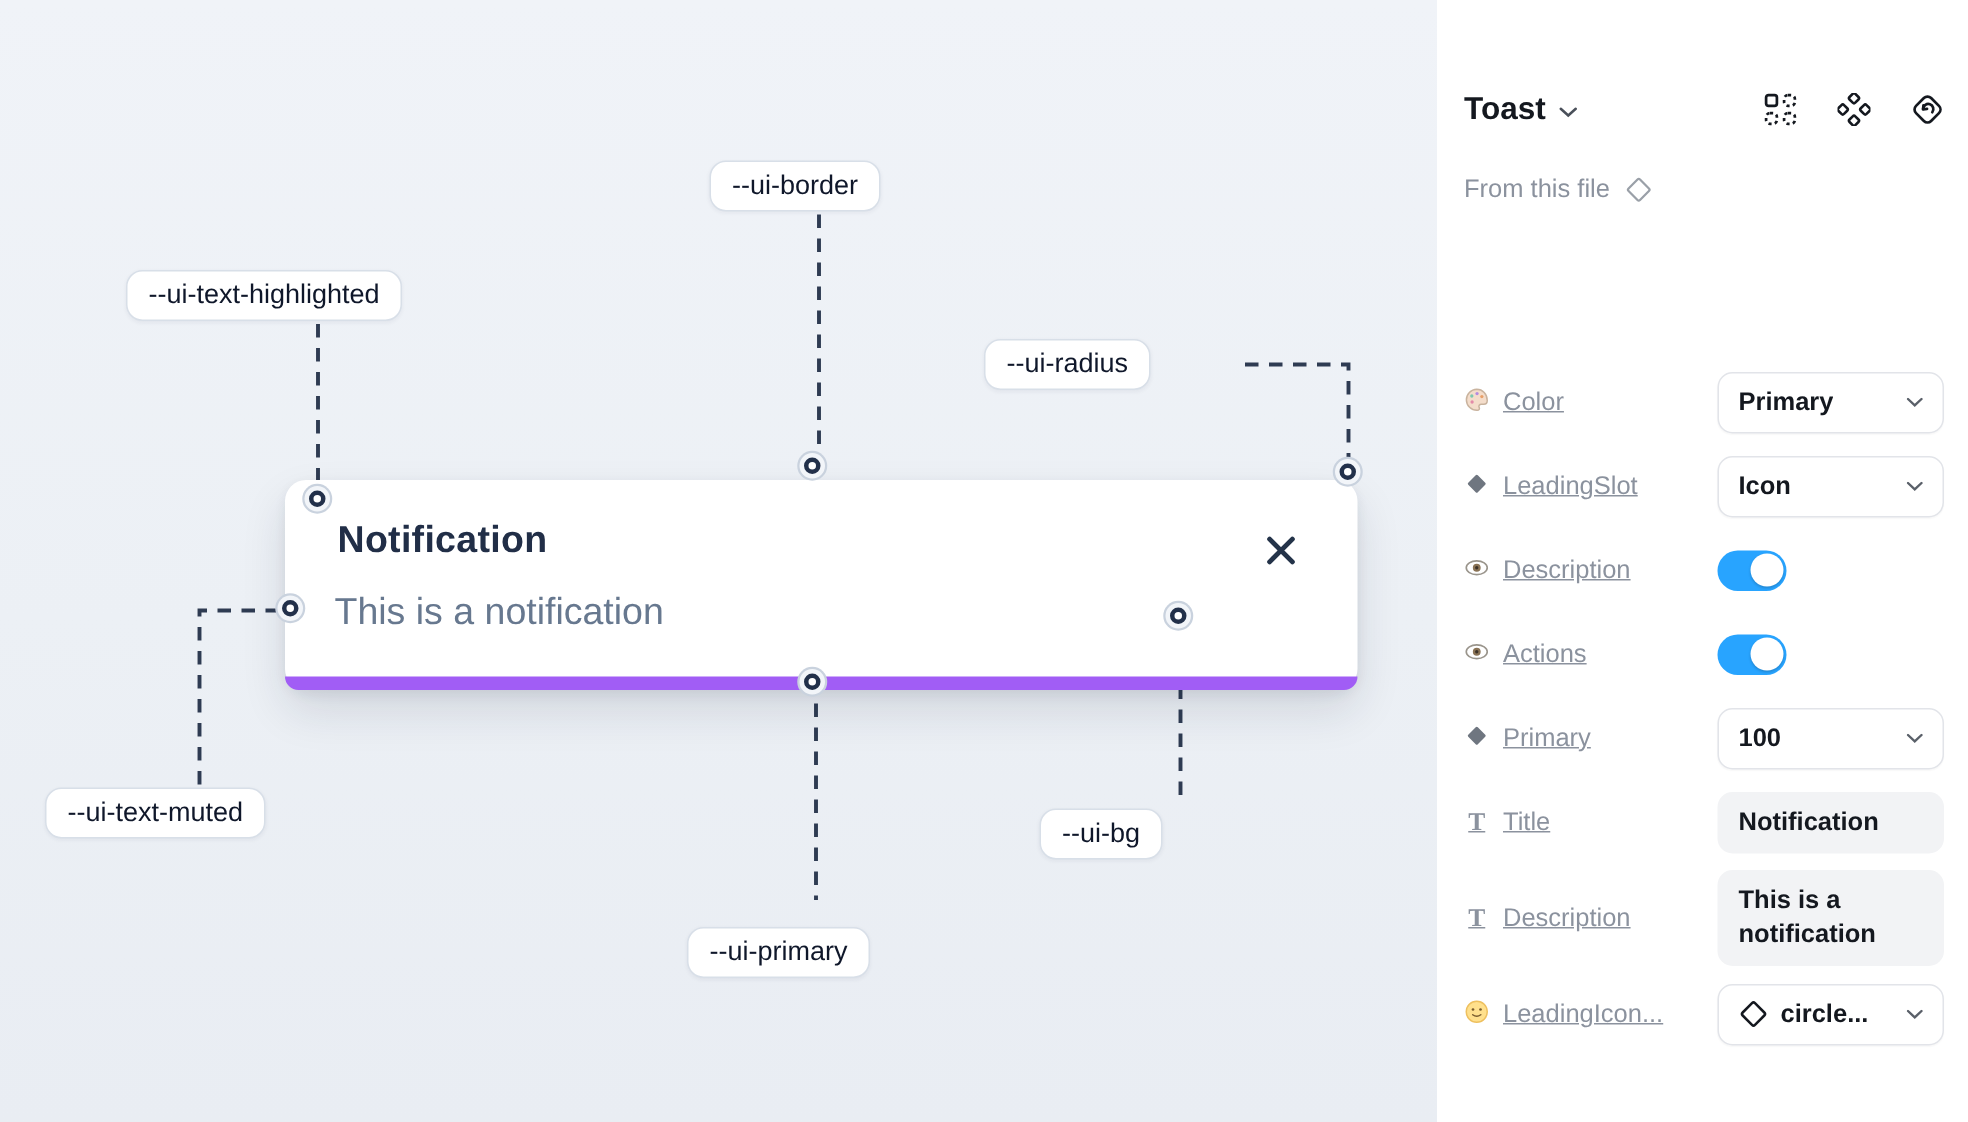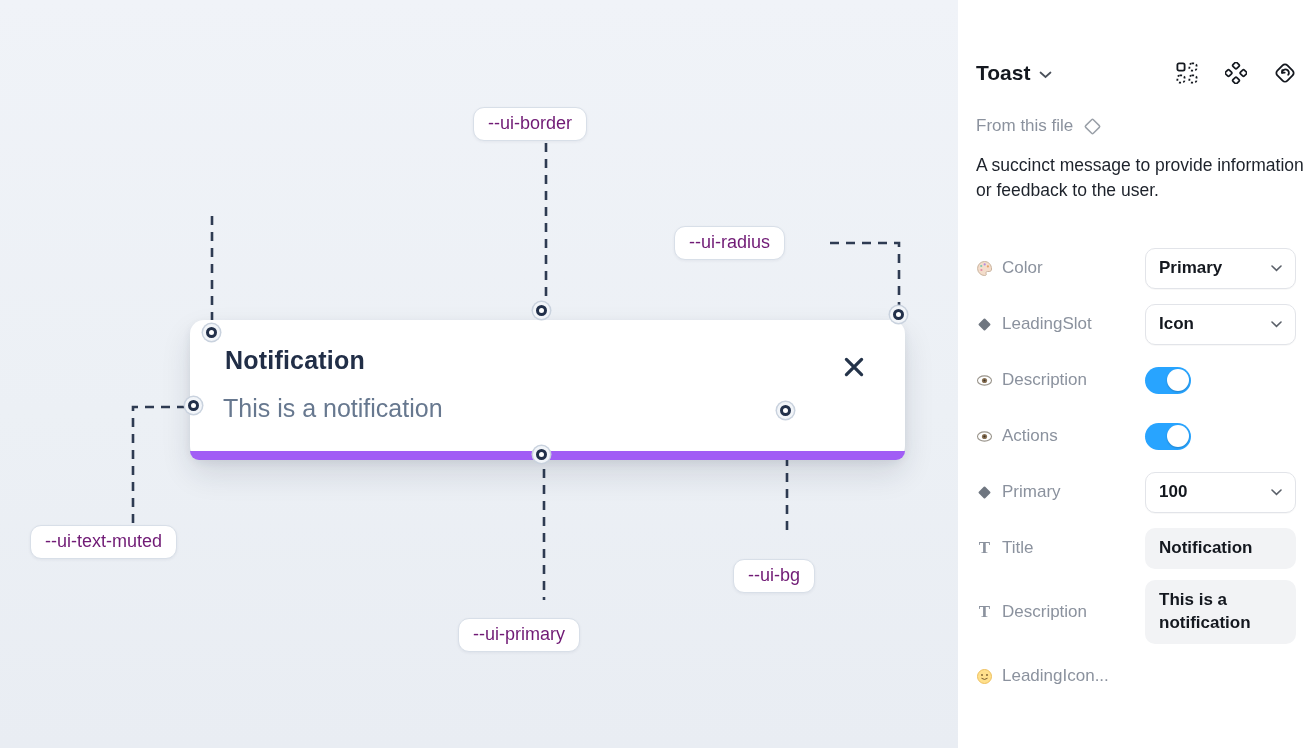--- a/index.html
+++ b/index.html
@@ -21,21 +21,21 @@
     color:#67788f; }
   .toast-close { position:absolute; right:38px; top:34px; width:26px; height:26px; cursor:pointer; }
   .toast-progress { position:absolute; left:0; right:0; bottom:0; height:9px;
     background:#a15df5; border-radius:0 0 14px 14px; }
 
   .dot { position:absolute; width:11px; height:11px; background:#fff;
     border:3px solid #22304a; border-radius:50%;
     box-shadow:0 0 0 3px rgba(244,247,250,.95), 0 0 0 4.5px #c9d2de; }
 
   .pill { position:absolute; background:#fff; border:1px solid #d8dfe8; border-radius:11px;
-    padding:5px 14px 6px; font-size:18px; color:#701a75; white-space:nowrap;
+    padding:5px 14px 6px; font-size:18px; color:#0f172a; white-space:nowrap;
     box-shadow:0 1px 3px rgba(30,40,60,.06); }
 
   
   .panel { position:absolute; left:958px; top:0; width:354px; height:748px; background:#fff; }
 
   .panel-header { position:absolute; left:18px; right:16px; top:57px; height:32px;
     display:flex; align-items:center; }
   .panel-title { font-size:21px; font-weight:700; color:#14181f; }
   .panel-title-chev { margin-left:9px; margin-top:4px; }
   .header-icons { margin-left:auto; display:flex; align-items:center; gap:27px; }
@@ -43,22 +43,22 @@
 
   .from-file { position:absolute; left:18px; top:116px; display:flex; align-items:center;
     gap:10px; font-size:17px; color:#8b929e; }
 
   .panel-desc { position:absolute; left:18px; top:153px; width:328px; font-size:17.5px;
     line-height:1.43; color:#1d222b; }
 
   .props { position:absolute; left:18px; right:16px; top:240px; }
   .prop-row { height:56px; display:flex; align-items:center; }
   .prop-row.tall { height:72px; }
-  .prop-label { display:flex; align-items:center; gap:9px; font-size:17px; color:#8b929e;
-    width:169px; min-width:169px; white-space:nowrap; overflow:hidden; }
+  .prop-label { display:flex; gap:9px; font-size:17px; color:#8b929e;
+    width:169px; min-width:169px; white-space:nowrap; overflow:hidden;text-decoration:underline; }
   .prop-ctrl { width:151px; min-width:151px; }
 
   .icon16 { width:17px; height:17px; display:inline-block; flex:none; }
   .t-icon { font-family:"Liberation Serif", serif; font-weight:700; font-size:17px;
     color:#8b929e; width:17px; text-align:center; flex:none; }
 
   .select { width:151px; height:41px; background:#fff; border:1px solid #e2e4e9;
     border-radius:10px; display:flex; align-items:center; justify-content:space-between;
     padding:0 13px; font-size:17px; font-weight:700; color:#14181f; cursor:pointer;
     box-shadow:0 1px 1px rgba(20,25,35,.03); }
@@ -102,24 +102,25 @@
   </div>
 
   <div class="dot" style="left:206px; top:327px;"></div>
   <div class="dot" style="left:536px; top:305px;"></div>
   <div class="dot" style="left:893px; top:309px;"></div>
   <div class="dot" style="left:188px; top:400px;"></div>
   <div class="dot" style="left:780px; top:405px;"></div>
   <div class="dot" style="left:536px; top:449px;"></div>
 
   <div class="pill" style="left:473px; top:107px;">--ui-border</div>
-  <div class="pill" style="left:674px; top:226px;">--ui-radius</div>
+  <div class="pill" style="left:84px;  top:180px;">--ui-text-highlighted</div>
+  <div class="pill" style="left:656px; top:226px;">--ui-radius</div>
   <div class="pill" style="left:30px;  top:525px;">--ui-text-muted</div>
   <div class="pill" style="left:458px; top:602px;margin-top:16px;">--ui-primary</div>
-  <div class="pill" style="left:733px; top:539px;margin-top:20px;">--ui-bg</div>
+  <div class="pill" style="left:693px; top:539px;">--ui-bg</div>
 </div>
 
 <div class="panel">
 
   <div class="panel-header">
     <span class="panel-title">Toast</span>
     <svg class="panel-title-chev" width="13" height="8" viewBox="0 0 13 8">
       <path d="M1.5 1.5 L6.5 6 L11.5 1.5" fill="none" stroke="#4a505a" stroke-width="1.7" stroke-linecap="round"></path>
     </svg>
     <div class="header-icons">
@@ -149,21 +150,20 @@
     </div>
   </div>
 
   <div class="from-file">
     <span>From this file</span>
     <svg width="19" height="19" viewBox="0 0 19 19">
       <rect x="4.1" y="4.1" width="10.8" height="10.8" rx="1.2" transform="rotate(45 9.5 9.5)" fill="none" stroke="#9aa0a8" stroke-width="1.5"></rect>
     </svg>
   </div>
 
-  <div class="panel-desc">A succinct message to provide information or feedback to the user.</div>
 
   <div class="props">
 
     <div class="prop-row">
       <div class="prop-label">
         <svg class="icon16" viewBox="0 0 17 17">
           <path d="M8.5 1.5a7 7 0 1 0 .2 14c1.5 0 1.9-.9 1.4-1.9-.5-1 .1-2.1 1.5-2.1h1.6c1.6 0 2.3-1 2.3-2.5C15.5 4.6 12.4 1.5 8.5 1.5z" fill="#f4ddcb" stroke="#c9b39e" stroke-width="1"></path>
           <circle cx="5.2" cy="6" r="1.1" fill="#7cc9b0"></circle>
           <circle cx="8.7" cy="4.4" r="1.1" fill="#b48ce0"></circle>
           <circle cx="11.9" cy="6.4" r="1.1" fill="#e8a06a"></circle>
@@ -270,16 +270,29 @@
     <div class="prop-row">
       <div class="prop-label">
         <svg class="icon16" viewBox="0 0 17 17">
           <circle cx="8.5" cy="8.5" r="7" fill="#ffe08c" stroke="#eec05f" stroke-width="1"></circle>
           <circle cx="6" cy="7" r="0.9" fill="#7a5c2e"></circle>
           <circle cx="11" cy="7" r="0.9" fill="#7a5c2e"></circle>
           <path d="M5.8 10.5 Q8.5 12.6 11.2 10.5" fill="none" stroke="#7a5c2e" stroke-width="1" stroke-linecap="round"></path>
         </svg>
         <span>LeadingIcon...</span>
       </div>
+      <div class="prop-ctrl">
+        <div class="select">
+          <span class="with-icon">
+            <svg width="20" height="20" viewBox="0 0 20 20">
+              <rect x="4.2" y="4.2" width="11.6" height="11.6" rx="1.4" transform="rotate(45 10 10)" fill="none" stroke="#14181f" stroke-width="1.7"></rect>
+            </svg>
+            <span class="sel-txt">circle...</span>
+          </span>
+          <svg width="11" height="7" viewBox="0 0 11 7">
+            <path d="M1 1 L5.5 5.3 L10 1" fill="none" stroke="#5a6069" stroke-width="1.6" stroke-linecap="round"></path>
+          </svg>
+        </div>
+      </div>
     </div>
 
   </div>
 </div>
 
 </body></html>

